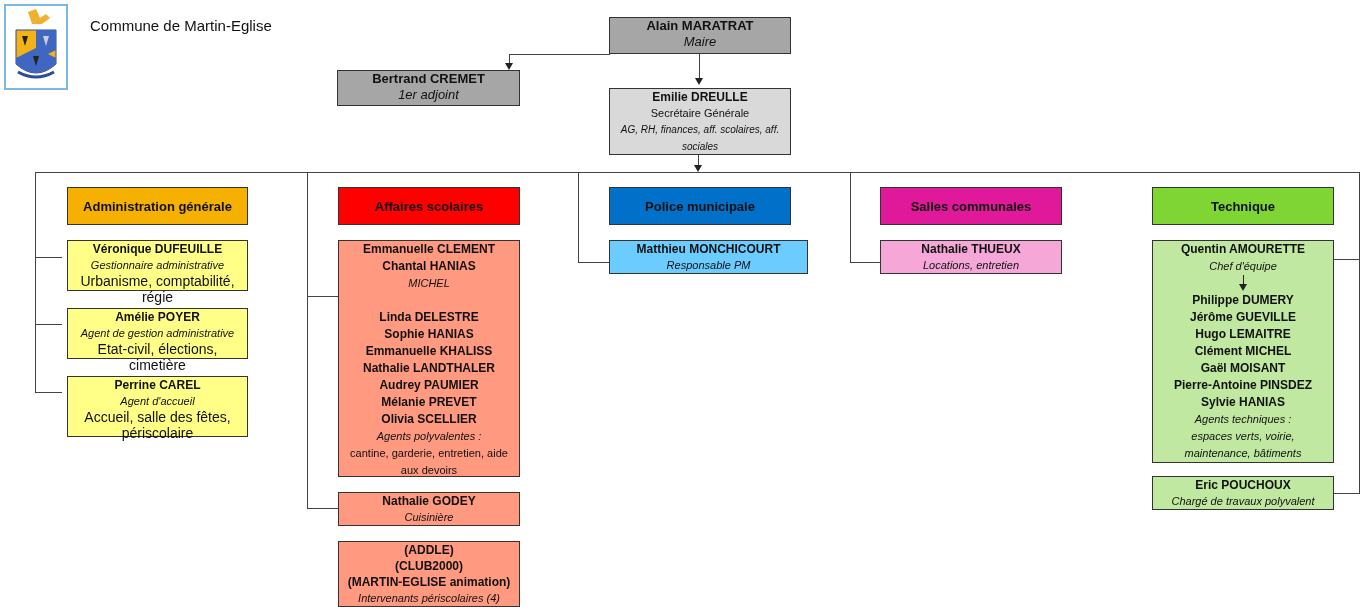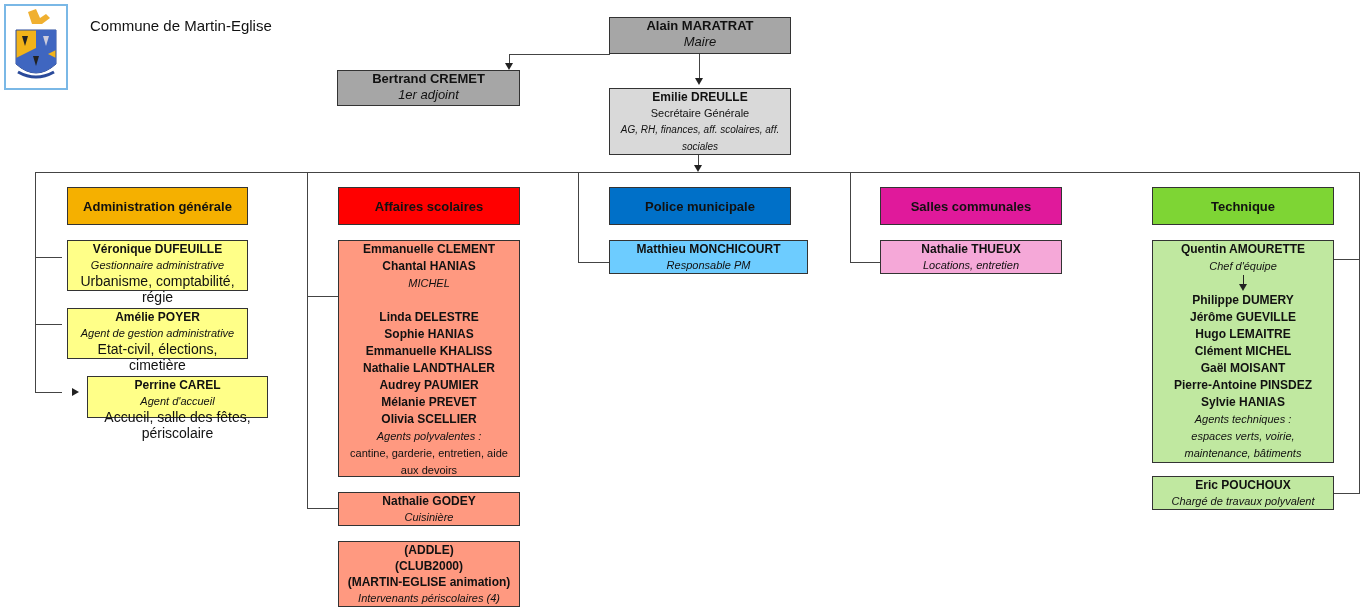--- a/index.html
+++ b/index.html
@@ -97,21 +97,21 @@
 <div class="box" style="left:67px;top:240px;width:181px;height:51px;background:#ffff88;">
   <span class="n">Véronique DUFEUILLE</span>
   <span class="r">Gestionnaire administrative</span>
   <span class="d">Urbanisme, comptabilité, régie</span>
 </div>
 <div class="box" style="left:67px;top:308px;width:181px;height:51px;background:#ffff88;">
   <span class="n">Amélie POYER</span>
   <span class="r">Agent de gestion administrative</span>
   <span class="d">Etat-civil, élections, cimetière</span>
 </div>
-<div class="box" style="left:67px;top:376px;width:181px;height:42px;background:#ffff88;margin-left:20px;">
+<div class="box" style="left:67px;top:376px;width:181px;height:61px;background:#ffff88;">
   <span class="n">Perrine CAREL</span>
   <span class="r">Agent d'accueil</span>
   <span class="d">Accueil, salle des fêtes, périscolaire</span>
 </div>
 
 <div class="box" style="left:338px;top:240px;width:182px;height:237px;background:#ff9980;padding-top:0;line-height:17px;">
   <span class="n">Emmanuelle CLEMENT</span>
   <span class="n">Chantal HANIAS</span>
   <span class="r">MICHEL</span>
   <span style="display:block;height:17px;"></span>

